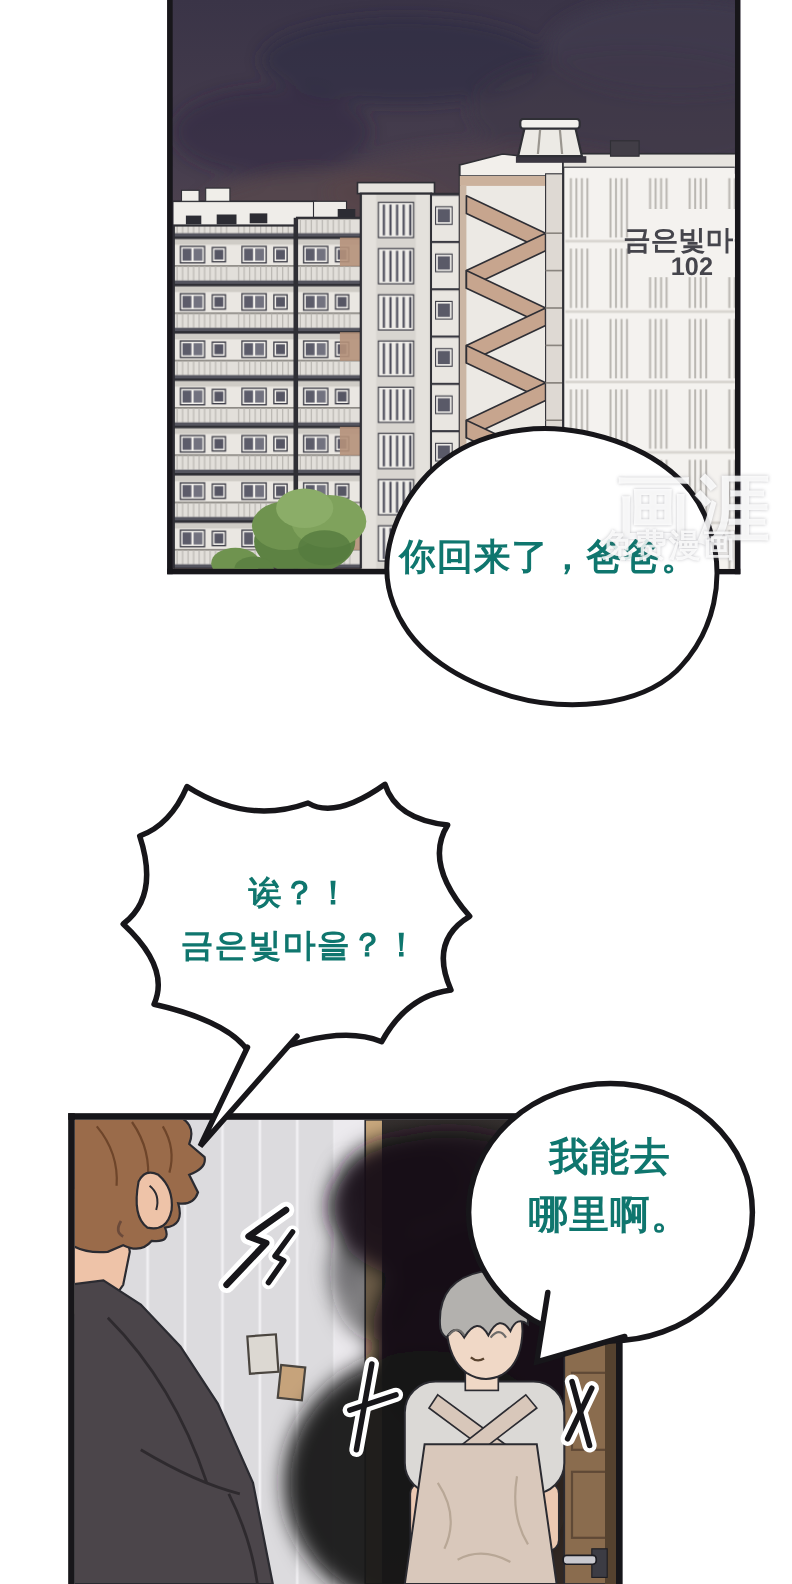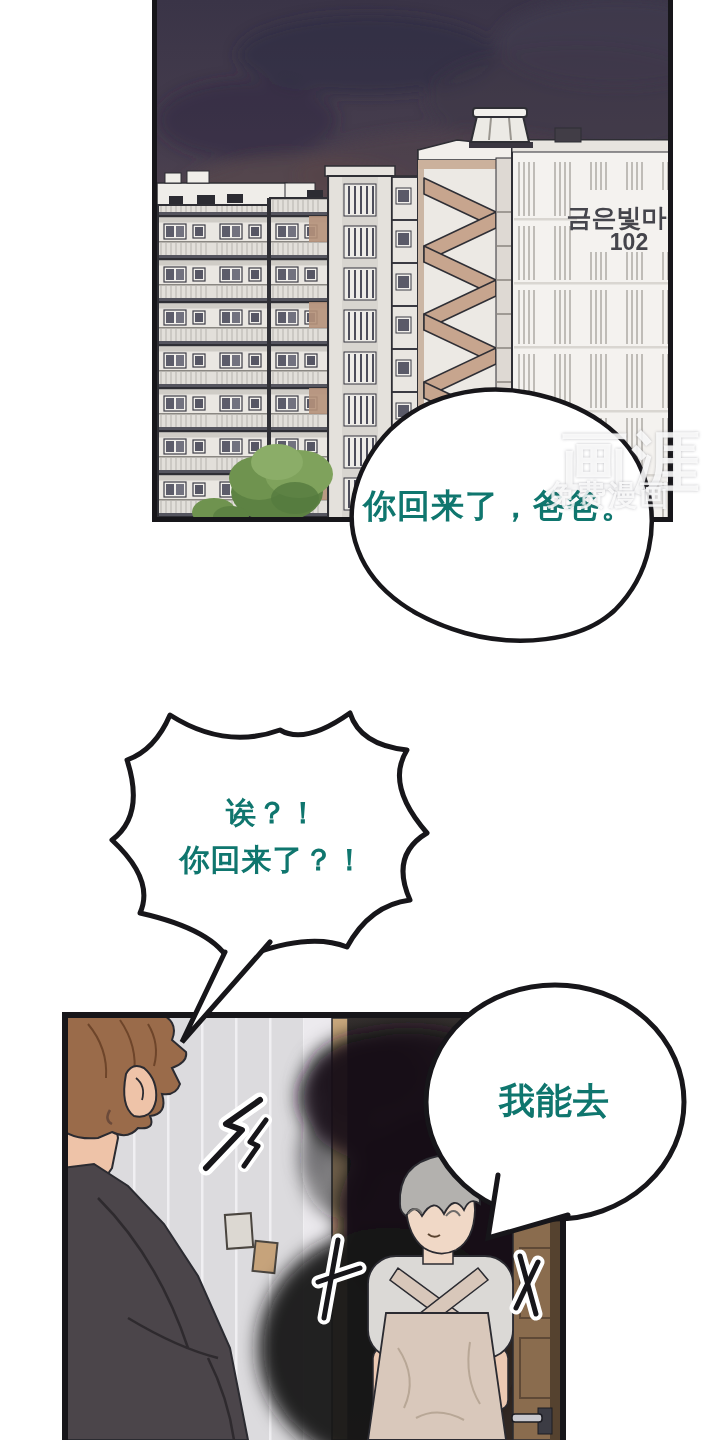--- a/index.html
+++ b/index.html
@@ -10,21 +10,21 @@
   #city-panel{left:152px;top:0;width:521px;height:522px;box-sizing:border-box;
       border:5px solid #17161a;border-top:none;overflow:hidden;background:#3a3447;}
   
   #interior-panel{left:62px;top:1012px;width:504px;height:428px;box-sizing:border-box;
       border:6px solid #17161a;border-bottom:none;overflow:hidden;background:#dcdbde;}
   svg{display:block;}
   
   .bubble-text{color:#0f766e;font-weight:700;text-align:center;letter-spacing:1px;}
   #b1-text{left:348px;top:486px;width:302px;font-size:33px;line-height:40px;}
   #b2-text{left:100px;top:789px;width:345px;font-size:30px;line-height:47px;}
-  #b3-text{left:432px;top:1075px;width:245px;font-size:36px;line-height:52px;}
+  #b3-text{left:432px;top:1026px;width:245px;font-size:36px;line-height:52px;}
   
   #watermark{pointer-events:none;}
   #wm-logo{left:560px;top:418px;font-size:68px;font-weight:900;letter-spacing:4px;
       color:rgba(255,255,255,0.85);text-shadow:0 0 3px rgba(110,110,120,0.45);}
   #wm-tagline{left:546px;top:476px;font-size:29px;font-weight:700;letter-spacing:2px;
       color:rgba(255,255,255,0.82);text-shadow:0 0 3px rgba(110,110,120,0.40);}
 </style>
 </head>
 <body>
 
@@ -330,22 +330,23 @@
 </div>
 
 <svg class="abs" style="left:75px;top:690px;" width="390" height="370" viewBox="0 0 390 370">
   <path d="M 95 25 Q 150 60 205 40 Q 230 55 275 23 Q 285 55 332 60 Q 310 95 352 143
            Q 315 165 335 210 Q 295 215 272 257 Q 230 240 155 273 Q 140 240 65 223
            Q 80 190 37 150 Q 70 125 52 70 Q 80 60 95 25 Z" fill="#ffffff" stroke="#17161a" stroke-width="5" stroke-linejoin="round"></path>
   <path d="M 150 262 L 107 352 L 195 252" fill="#ffffff" stroke="#17161a" stroke-width="5" stroke-linecap="round"></path>
 </svg>
 <div class="abs bubble-text" id="b2-text">
   <div>诶？！</div>
-  <div>你回来了？！</div>
+  <div>금은빛마을？！</div>
 </div>
 
 <svg class="abs" style="left:418px;top:980px;" width="290" height="300" viewBox="0 0 290 300">
   <ellipse cx="137" cy="122" rx="129" ry="117" fill="#ffffff" stroke="#17161a" stroke-width="5"></ellipse>
   <path d="M 80 195 L 70 258 L 150 235" fill="#ffffff" stroke="#17161a" stroke-width="5" stroke-linecap="round"></path>
 </svg>
 <div class="abs bubble-text" id="b3-text">
   <div>我能去</div>
+  <div>哪里啊。</div>
 </div>
 
 </body></html>

